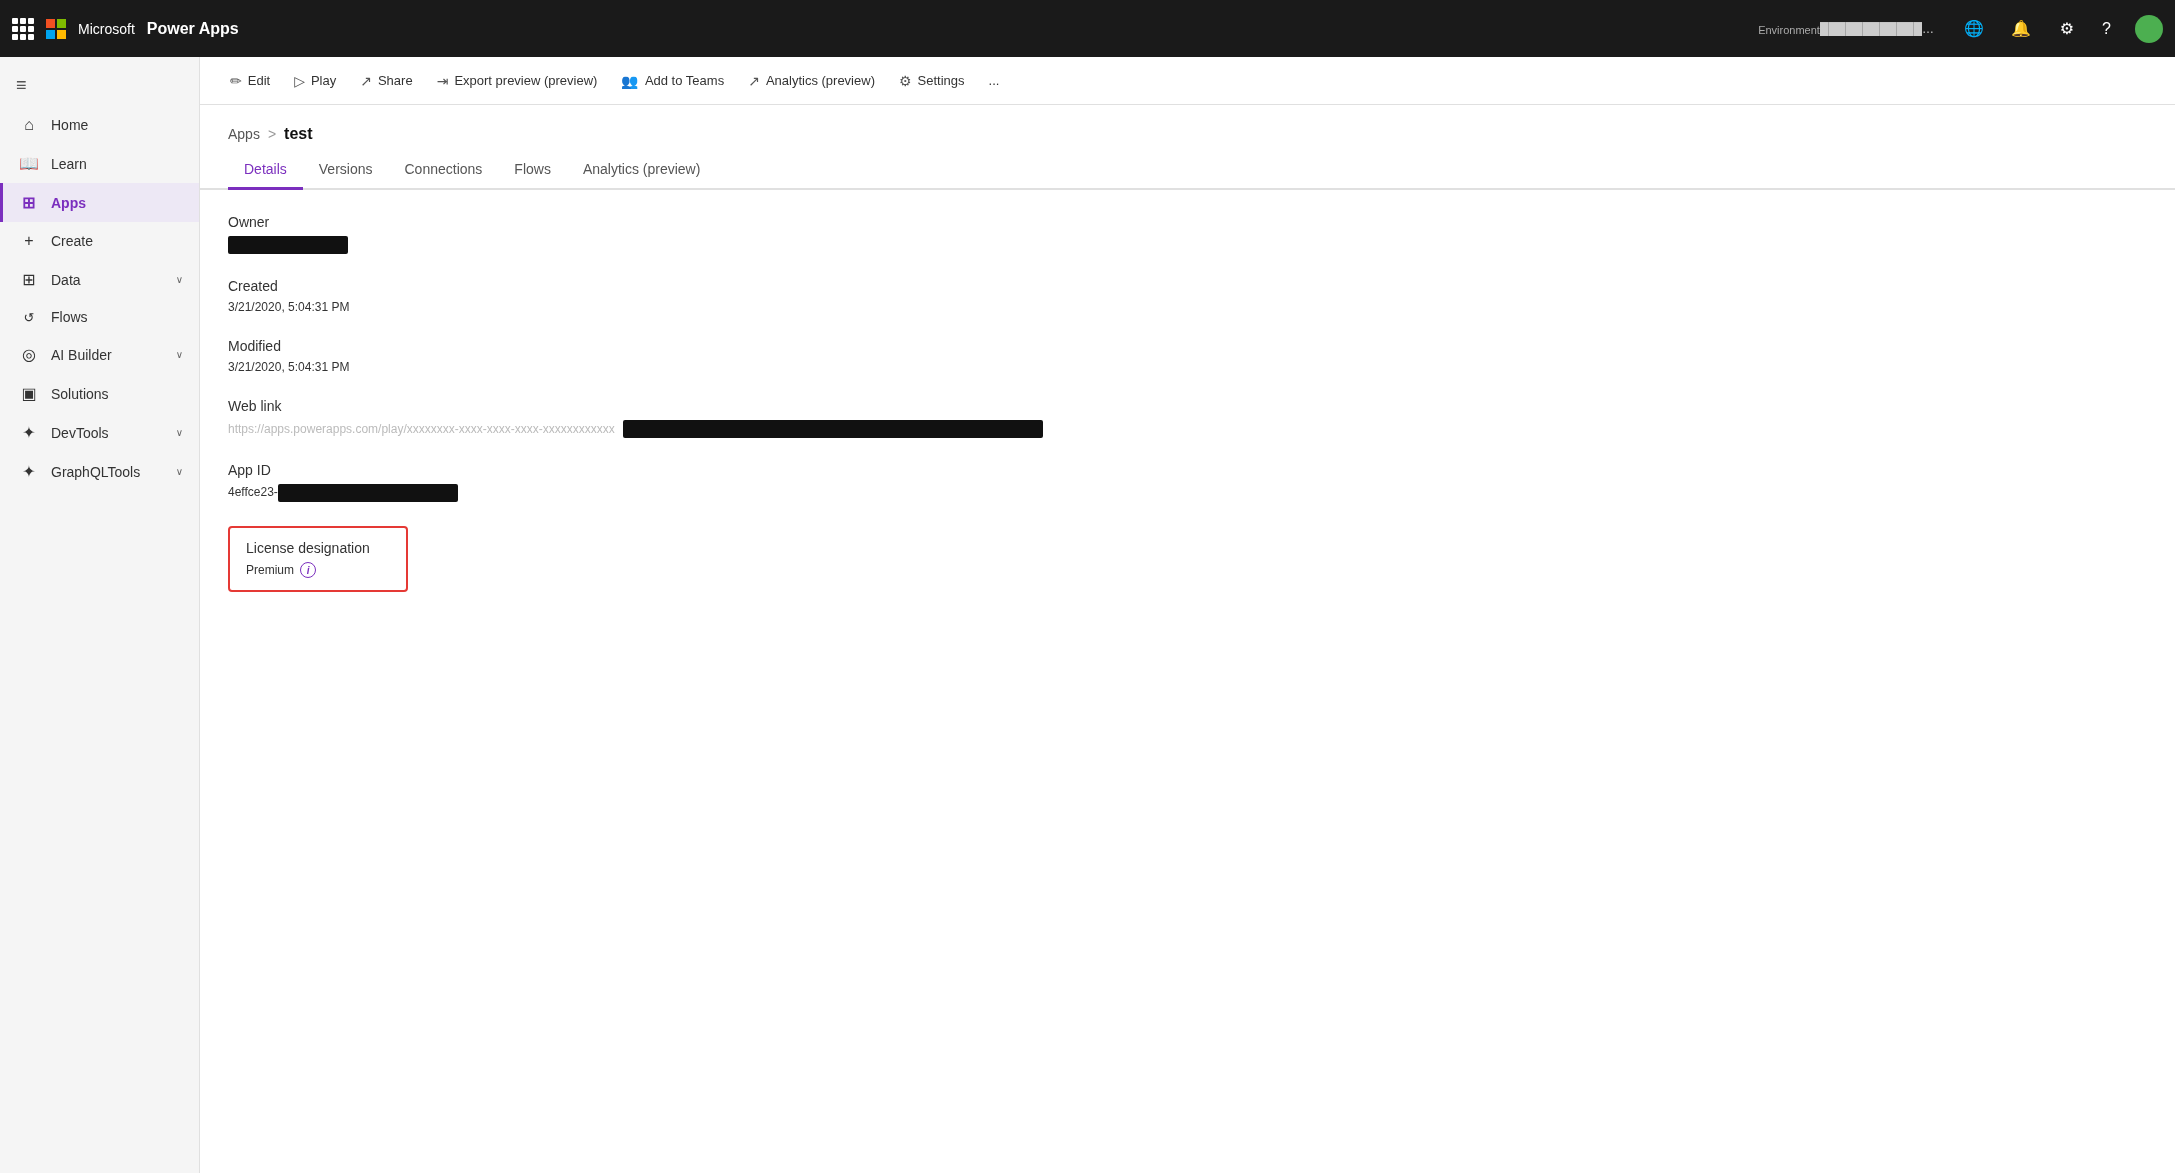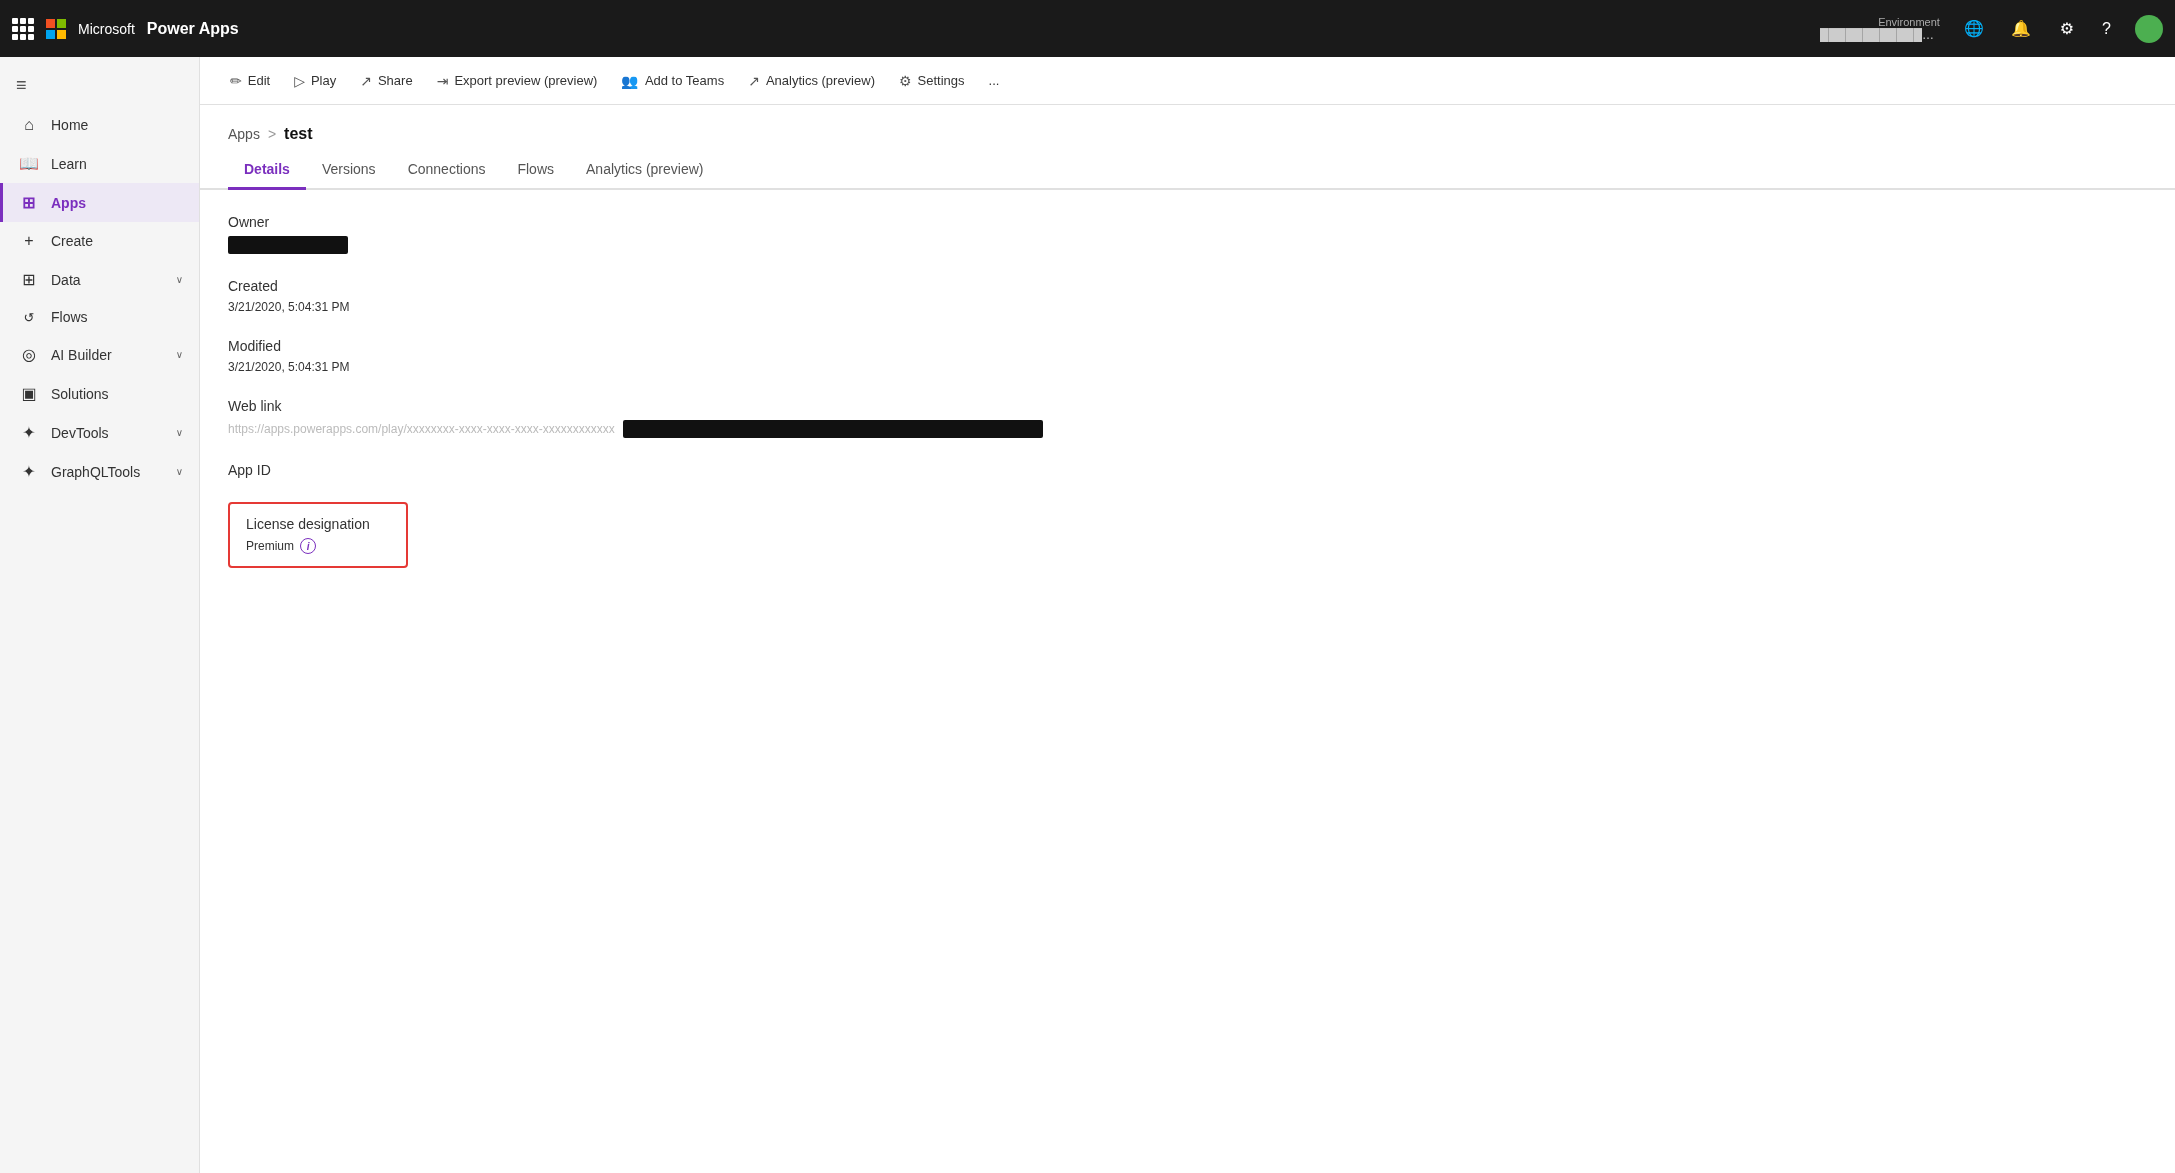--- a/index.html
+++ b/index.html
@@ -20,21 +20,21 @@
     .waffle-icon { display: grid; grid-template-columns: repeat(3,6px); grid-template-rows: repeat(3,6px); gap: 2px; cursor: pointer; }
     .waffle-dot { width: 6px; height: 6px; background: #fff; border-radius: 1px; }
     .ms-logo { display: flex; gap: 2px; width: 20px; height: 20px; flex-wrap: wrap; }
     .ms-logo-sq { width: 9px; height: 9px; }
     .ms-logo-sq.red { background: #f25022; }
     .ms-logo-sq.green { background: #7fba00; }
     .ms-logo-sq.blue { background: #00a4ef; }
     .ms-logo-sq.yellow { background: #ffb900; }
     .top-nav-title { font-size: 16px; font-weight: 600; color: #fff; white-space: nowrap; }
     .top-nav-right { margin-left: auto; display: flex; align-items: center; gap: 20px; }
-    .env-section { display: flex; flex-direction: column; align-items: flex-end; }
+    .env-section { display: flex; flex-direction: row; align-items: flex-end; }
     .env-label { font-size: 11px; color: #aaa; }
     .env-value { font-size: 12px; color: #ccc; max-width: 120px; overflow: hidden; text-overflow: ellipsis; white-space: nowrap; }
     .nav-icon-btn { background: none; border: none; color: #fff; cursor: pointer; font-size: 16px; padding: 4px; }
     .avatar { width: 28px; height: 28px; border-radius: 50%; background: #4caf50; display: flex; align-items: center; justify-content: center; color: #fff; font-size: 12px; cursor: pointer; }
 
     
     .main-layout { display: flex; flex: 1; overflow: hidden; }
 
     
     .sidebar {
@@ -128,21 +128,21 @@
       padding: 10px 16px;
       cursor: pointer;
       font-size: 14px;
       color: #555;
       border-bottom: 3px solid transparent;
       margin-bottom: -2px;
       white-space: nowrap;
     }
     .tab.active {
       color: #7b2fbe;
-      font-weight: 700;
+      font-weight: 400;
       border-bottom: 3px solid #7b2fbe;
     }
 
     
     .details-section {
       padding: 24px 28px;
     }
     .field-block { margin-bottom: 24px; }
     .field-label { font-size: 14px; color: #333; margin-bottom: 6px; font-weight: 400; }
     .field-value { font-size: 12px; color: #333; }
@@ -342,20 +342,23 @@
         <div class="field-block">
           <div class="field-label">Web link</div>
           <div class="web-link-row">
             <span class="web-link-blurred">https://apps.powerapps.com/play/xxxxxxxx-xxxx-xxxx-xxxx-xxxxxxxxxxxx</span>
             <span class="redacted-bar" style="width:420px;"></span>
           </div>
         </div>
 
         <div class="field-block">
           <div class="field-label">App ID</div>
+          <div class="field-value">
+            <span>4effce23-</span><span class="redacted-bar" style="width:180px; vertical-align:middle;"></span>
+          </div>
         </div>
 
         <div class="field-block">
           <div class="license-box">
             <div class="field-label">License designation</div>
             <div class="license-row">
               <span class="field-value">Premium</span>
               <span class="info-icon">i</span>
             </div>
           </div>

